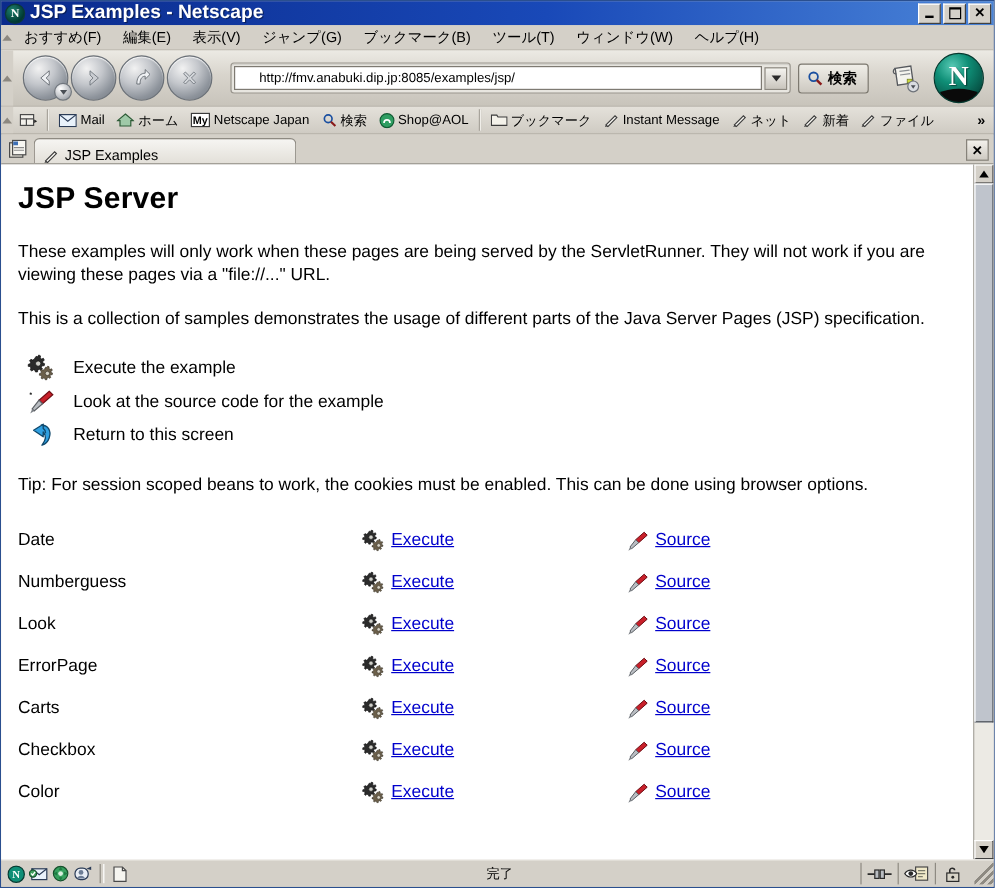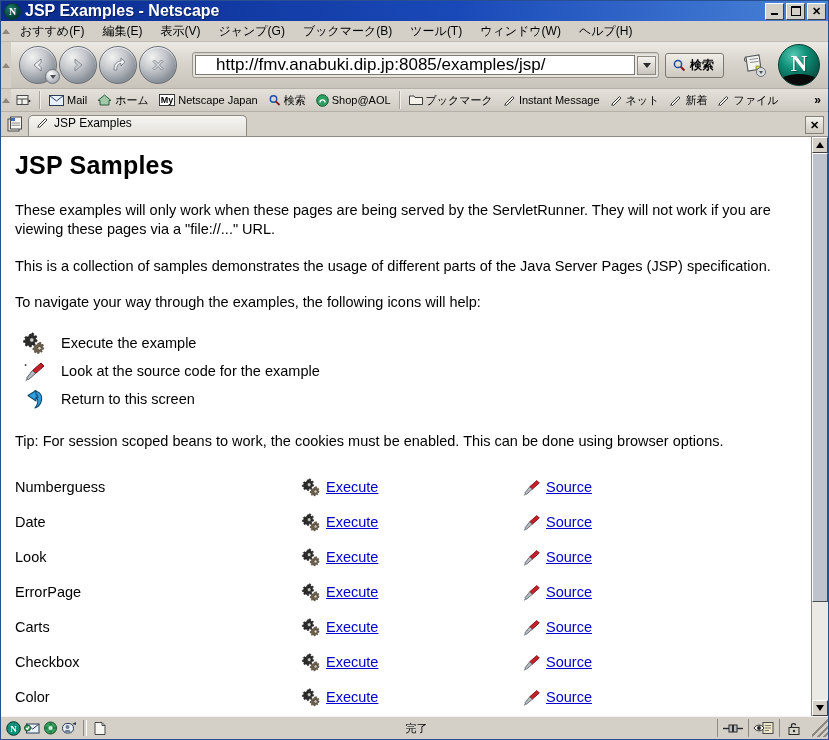--- a/index.html
+++ b/index.html
@@ -122,21 +122,21 @@
     border: 1px solid #9a968e;
     border-radius: 3px;
     display: flex; align-items: center;
     padding: 0 2px;
     box-shadow: inset 0 1px 1px rgba(0,0,0,.12);
   }
   .urlfield {
     flex: 1 1 auto; height: 18px;
     background: #fff; border: 1px solid #7e7a72;
     display: flex; align-items: center;
-    font-size: 17px; padding-left: 4px;
+    font-size: 11px; padding-left: 4px;
     overflow: hidden; white-space: nowrap;
   }
   .urlfield .favslot {
     width: 16px; height: 14px; background: #fff; flex: 0 0 auto;
   }
   .urldrop {
     width: 17px; height: 17px; margin-left: 2px; flex: 0 0 auto;
     background: linear-gradient(180deg,#f4f3ef,#c9c5bd);
     border: 1px solid #8d8980;
     display: flex; align-items: center; justify-content: center;
@@ -215,21 +215,21 @@
   }
   .newtab {
     width: 20px; height: 19px; margin-bottom: 2px; margin-right: 3px;
     display: flex; align-items: center; justify-content: center;
   }
   .tab {
     height: 20px; min-width: 200px;
     background: linear-gradient(180deg,#f6f5f2,#e3e0d9);
     border: 1px solid #8e8a82; border-bottom: none;
     border-radius: 5px 5px 0 0;
-    display: flex; align-items: flex-start; gap: 5px;
+    display: flex; align-items: flex-end; gap: 5px;
     padding: 0 10px 0 7px; font-size: 12px;
   }
   .tabclose {
     margin-left: auto; margin-right: 4px; margin-bottom: 2px;
     width: 17px; height: 16px;
     background: linear-gradient(180deg,#f3f1ec,#cecac2);
     border: 1px solid #86827a;
     display: flex; align-items: center; justify-content: center;
     font-size: 11px; font-weight: bold; color: #000;
   }
@@ -582,25 +582,24 @@
       <span>JSP Examples</span>
     </div>
     <div class="tabclose">
       <span>✕</span>
     </div>
   </div>
 
   <div class="content">
     <div class="page">
 
-      <h1 class="page-title">JSP Samples</h1>
+      <h1 class="page-title">JSP Server</h1>
 
       <p class="para">These examples will only work when these pages are being served by the ServletRunner. They will not work if you are viewing these pages via a "file://..." URL.</p>
       <p class="para">This is a collection of samples demonstrates the usage of different parts of the Java Server Pages (JSP) specification.</p>
-      <p class="para">To navigate your way through the examples, the following icons will help:</p>
 
       <div class="legend">
         <div class="legend-row">
           <span class="lg-ico ico">
             <svg width="26" height="24" viewBox="0 0 26 24">
               <g fill="#2b2b2b" stroke="#111" stroke-width="0.6">
                 <path d="M9 2 l1.5 .2 .8-1.4 1.5 .8 -.3 1.6 1.2 1 1.5-.6 .7 1.6 -1.3 .9 .1 1.5 1.5 .5 -.4 1.7 -1.6 0 -.8 1.3 1 1.3 -1.3 1.1 -1.3-.8 -1.4 .6 -.1 1.6 -1.7 .1 -.5-1.5 -1.4-.4 -1.1 1.1 -1.4-1 .6-1.5 -.7-1.3 -1.6-.1 .1-1.7 1.5-.4 .5-1.4 -1-1.2 1.2-1.2 1.4 .7 1.3-.7z"></path>
                 <circle cx="10.8" cy="8" r="2.2" fill="#cfcfc9"></circle>
               </g>
               <g fill="#6b5f4a" stroke="#2f2a20" stroke-width="0.5">
@@ -631,21 +630,21 @@
           <span>Return to this screen</span>
         </div>
       </div>
 
       <p class="tip">Tip: For session scoped beans to work, the cookies must be enabled. This can be done using browser options.</p>
 
       <table class="samples">
         <tbody>
 
           <tr>
-            <td class="c-name">Numberguess</td>
+            <td class="c-name">Date</td>
             <td class="c-exec">
               <span class="celllink">
                 <span class="ico">
                   <svg width="22" height="20" viewBox="0 0 26 24">
                     <g fill="#2b2b2b" stroke="#111" stroke-width="0.6">
                       <path d="M9 2 l1.5 .2 .8-1.4 1.5 .8 -.3 1.6 1.2 1 1.5-.6 .7 1.6 -1.3 .9 .1 1.5 1.5 .5 -.4 1.7 -1.6 0 -.8 1.3 1 1.3 -1.3 1.1 -1.3-.8 -1.4 .6 -.1 1.6 -1.7 .1 -.5-1.5 -1.4-.4 -1.1 1.1 -1.4-1 .6-1.5 -.7-1.3 -1.6-.1 .1-1.7 1.5-.4 .5-1.4 -1-1.2 1.2-1.2 1.4 .7 1.3-.7z"></path>
                       <circle cx="10.8" cy="8" r="2.2" fill="#cfcfc9"></circle>
                     </g>
                     <g fill="#6b5f4a" stroke="#2f2a20" stroke-width="0.5">
                       <path d="M17 11 l1.2 .2 .6-1.1 1.2 .6 -.2 1.3 1 .8 1.2-.5 .6 1.3 -1.1 .7 .1 1.2 1.2 .4 -.3 1.4 -1.3 0 -.6 1 .8 1.1 -1 .9 -1.1-.7 -1.1 .5 -.1 1.3 -1.4 .1 -.4-1.2 -1.1-.3 -.9 .9 -1.1-.8 .5-1.2 -.6-1.1 -1.3-.1 .1-1.4 1.2-.3 .4-1.1 -.8-1 1-1 1.1 .6 1.1-.6z"></path>
@@ -664,21 +663,21 @@
                     <path d="M11.5 10.5 L14.5 13.5 L7.5 19.5 L5.8 17.8 Z" fill="#b9bdc2" stroke="#5a5e63" stroke-width="1"></path>
                     <path d="M5.8 17.8 L7.5 19.5 L4.2 21.5 Z" fill="#7d8287"></path>
                   </svg>
                 </span>
                 <a href="#">Source</a>
               </span>
             </td>
           </tr>
 
           <tr>
-            <td class="c-name">Date</td>
+            <td class="c-name">Numberguess</td>
             <td class="c-exec">
               <span class="celllink">
                 <span class="ico">
                   <svg width="22" height="20" viewBox="0 0 26 24">
                     <g fill="#2b2b2b" stroke="#111" stroke-width="0.6">
                       <path d="M9 2 l1.5 .2 .8-1.4 1.5 .8 -.3 1.6 1.2 1 1.5-.6 .7 1.6 -1.3 .9 .1 1.5 1.5 .5 -.4 1.7 -1.6 0 -.8 1.3 1 1.3 -1.3 1.1 -1.3-.8 -1.4 .6 -.1 1.6 -1.7 .1 -.5-1.5 -1.4-.4 -1.1 1.1 -1.4-1 .6-1.5 -.7-1.3 -1.6-.1 .1-1.7 1.5-.4 .5-1.4 -1-1.2 1.2-1.2 1.4 .7 1.3-.7z"></path>
                       <circle cx="10.8" cy="8" r="2.2" fill="#cfcfc9"></circle>
                     </g>
                     <g fill="#6b5f4a" stroke="#2f2a20" stroke-width="0.5">
                       <path d="M17 11 l1.2 .2 .6-1.1 1.2 .6 -.2 1.3 1 .8 1.2-.5 .6 1.3 -1.1 .7 .1 1.2 1.2 .4 -.3 1.4 -1.3 0 -.6 1 .8 1.1 -1 .9 -1.1-.7 -1.1 .5 -.1 1.3 -1.4 .1 -.4-1.2 -1.1-.3 -.9 .9 -1.1-.8 .5-1.2 -.6-1.1 -1.3-.1 .1-1.4 1.2-.3 .4-1.1 -.8-1 1-1 1.1 .6 1.1-.6z"></path>

